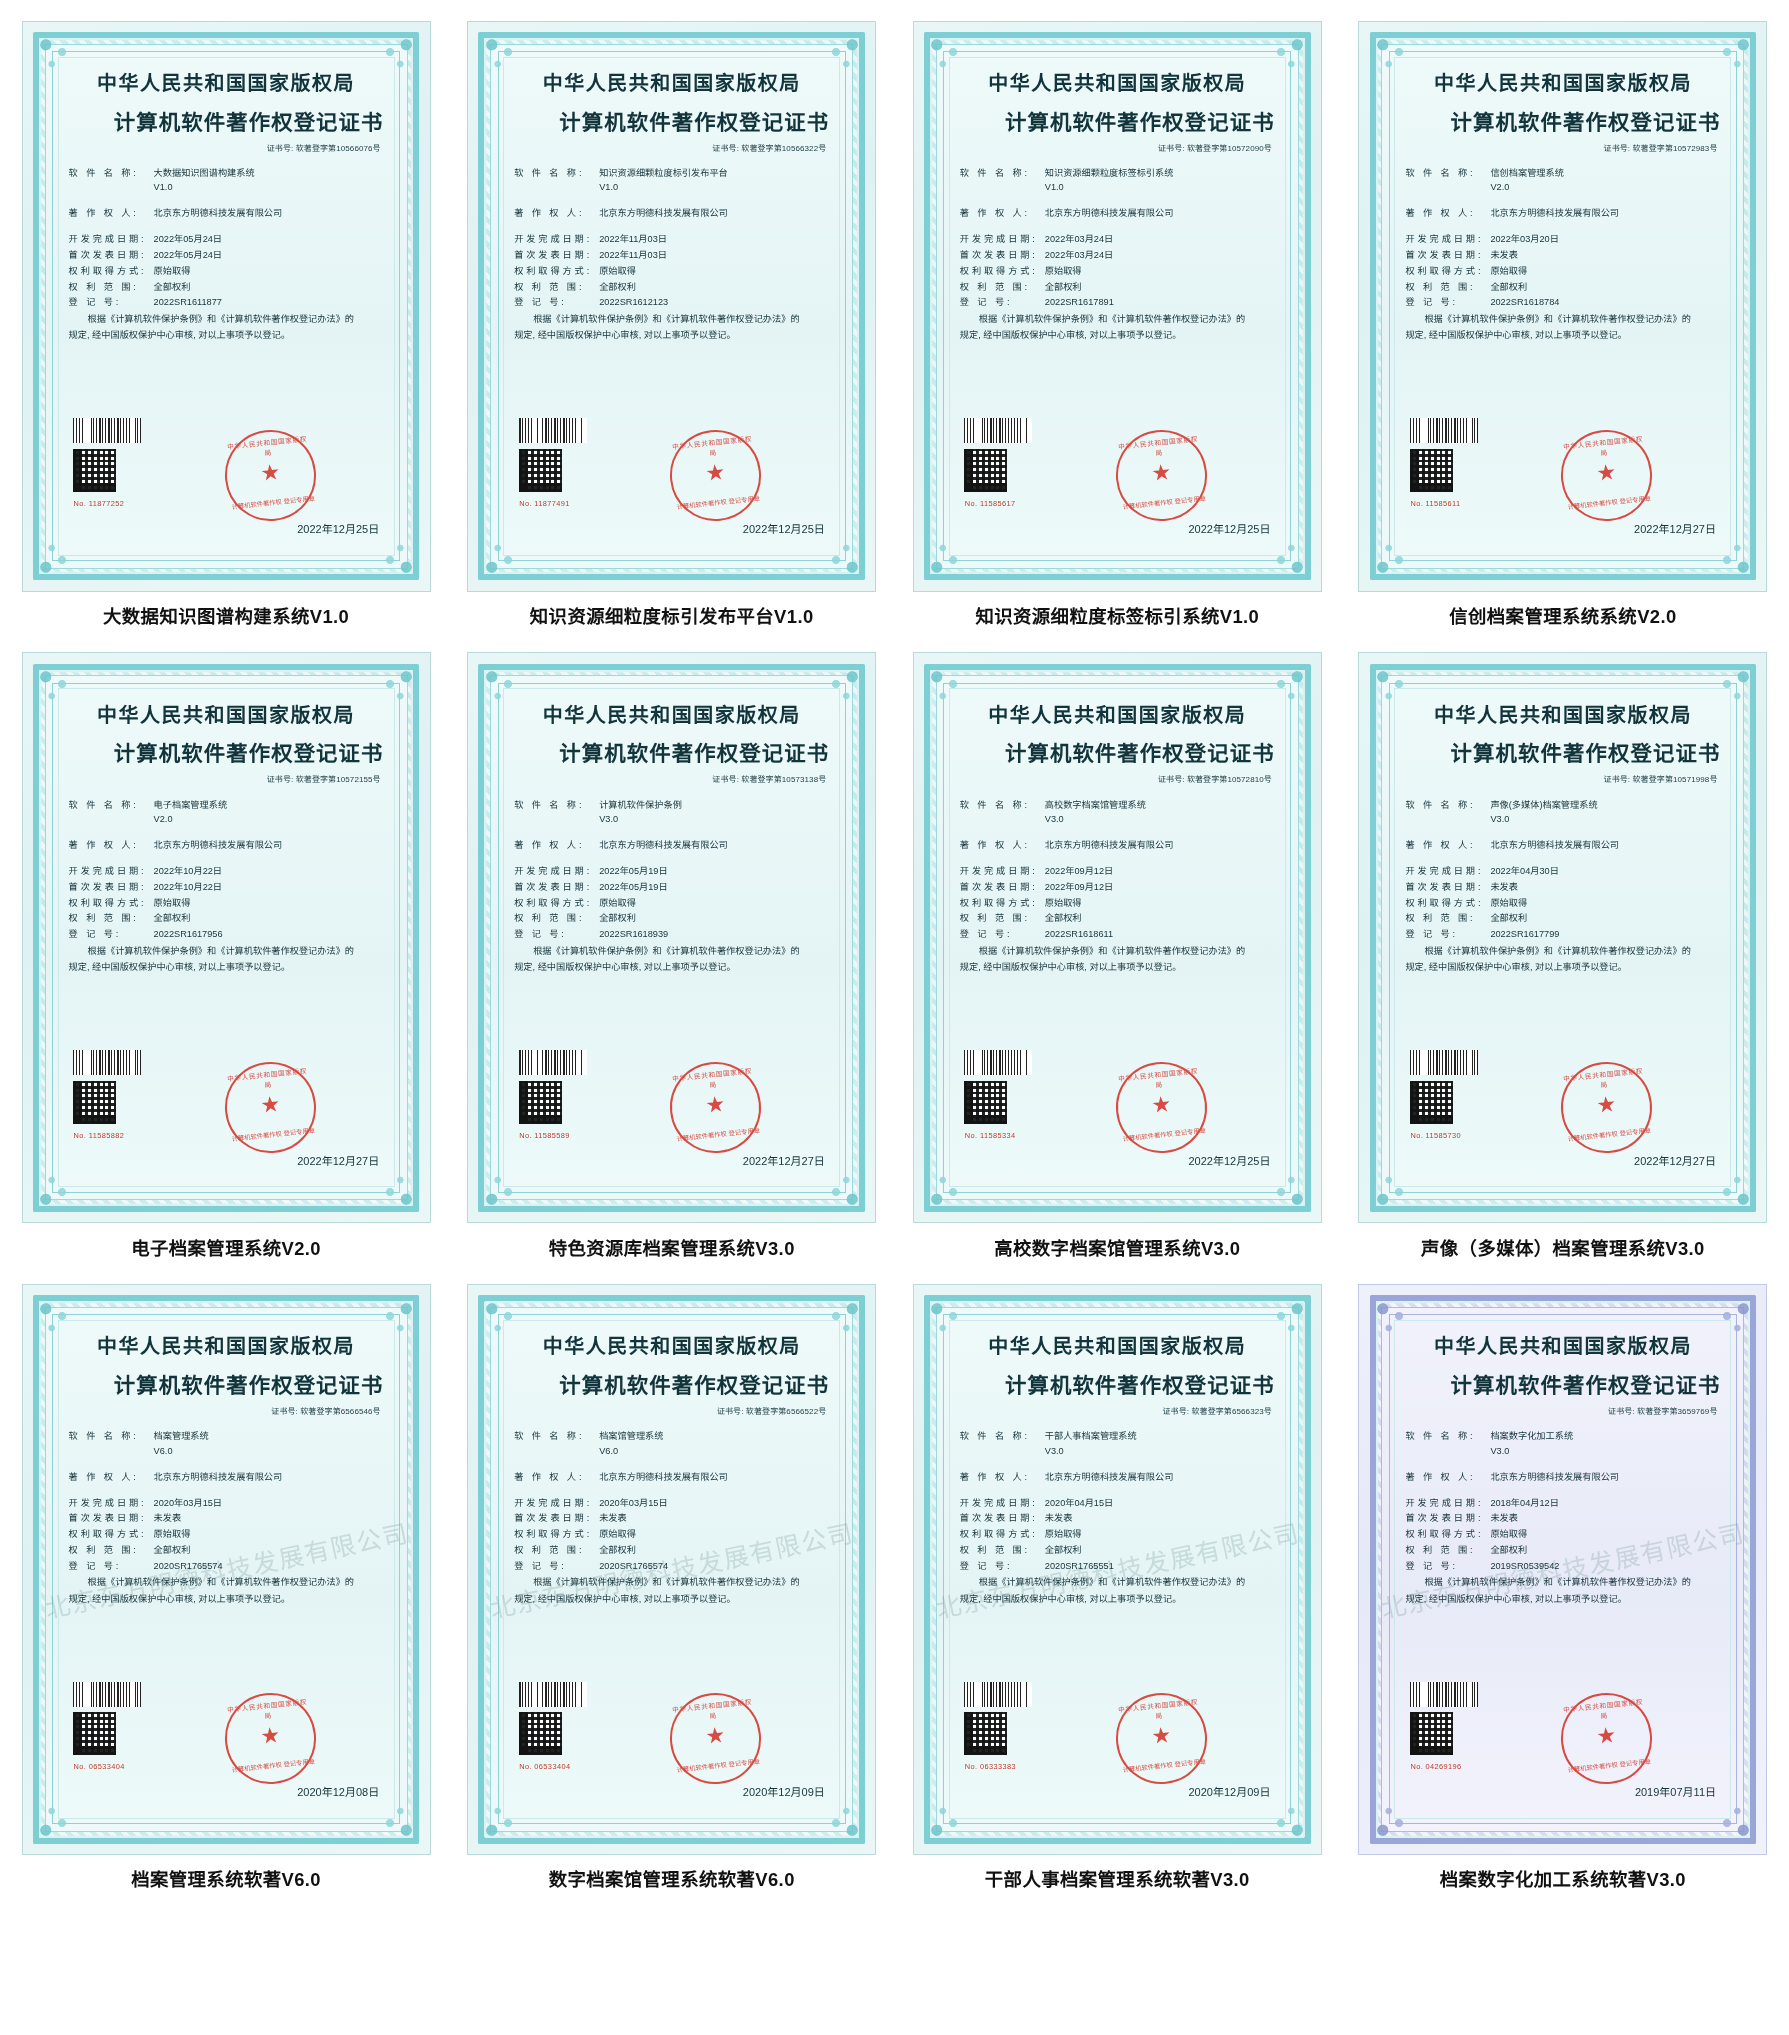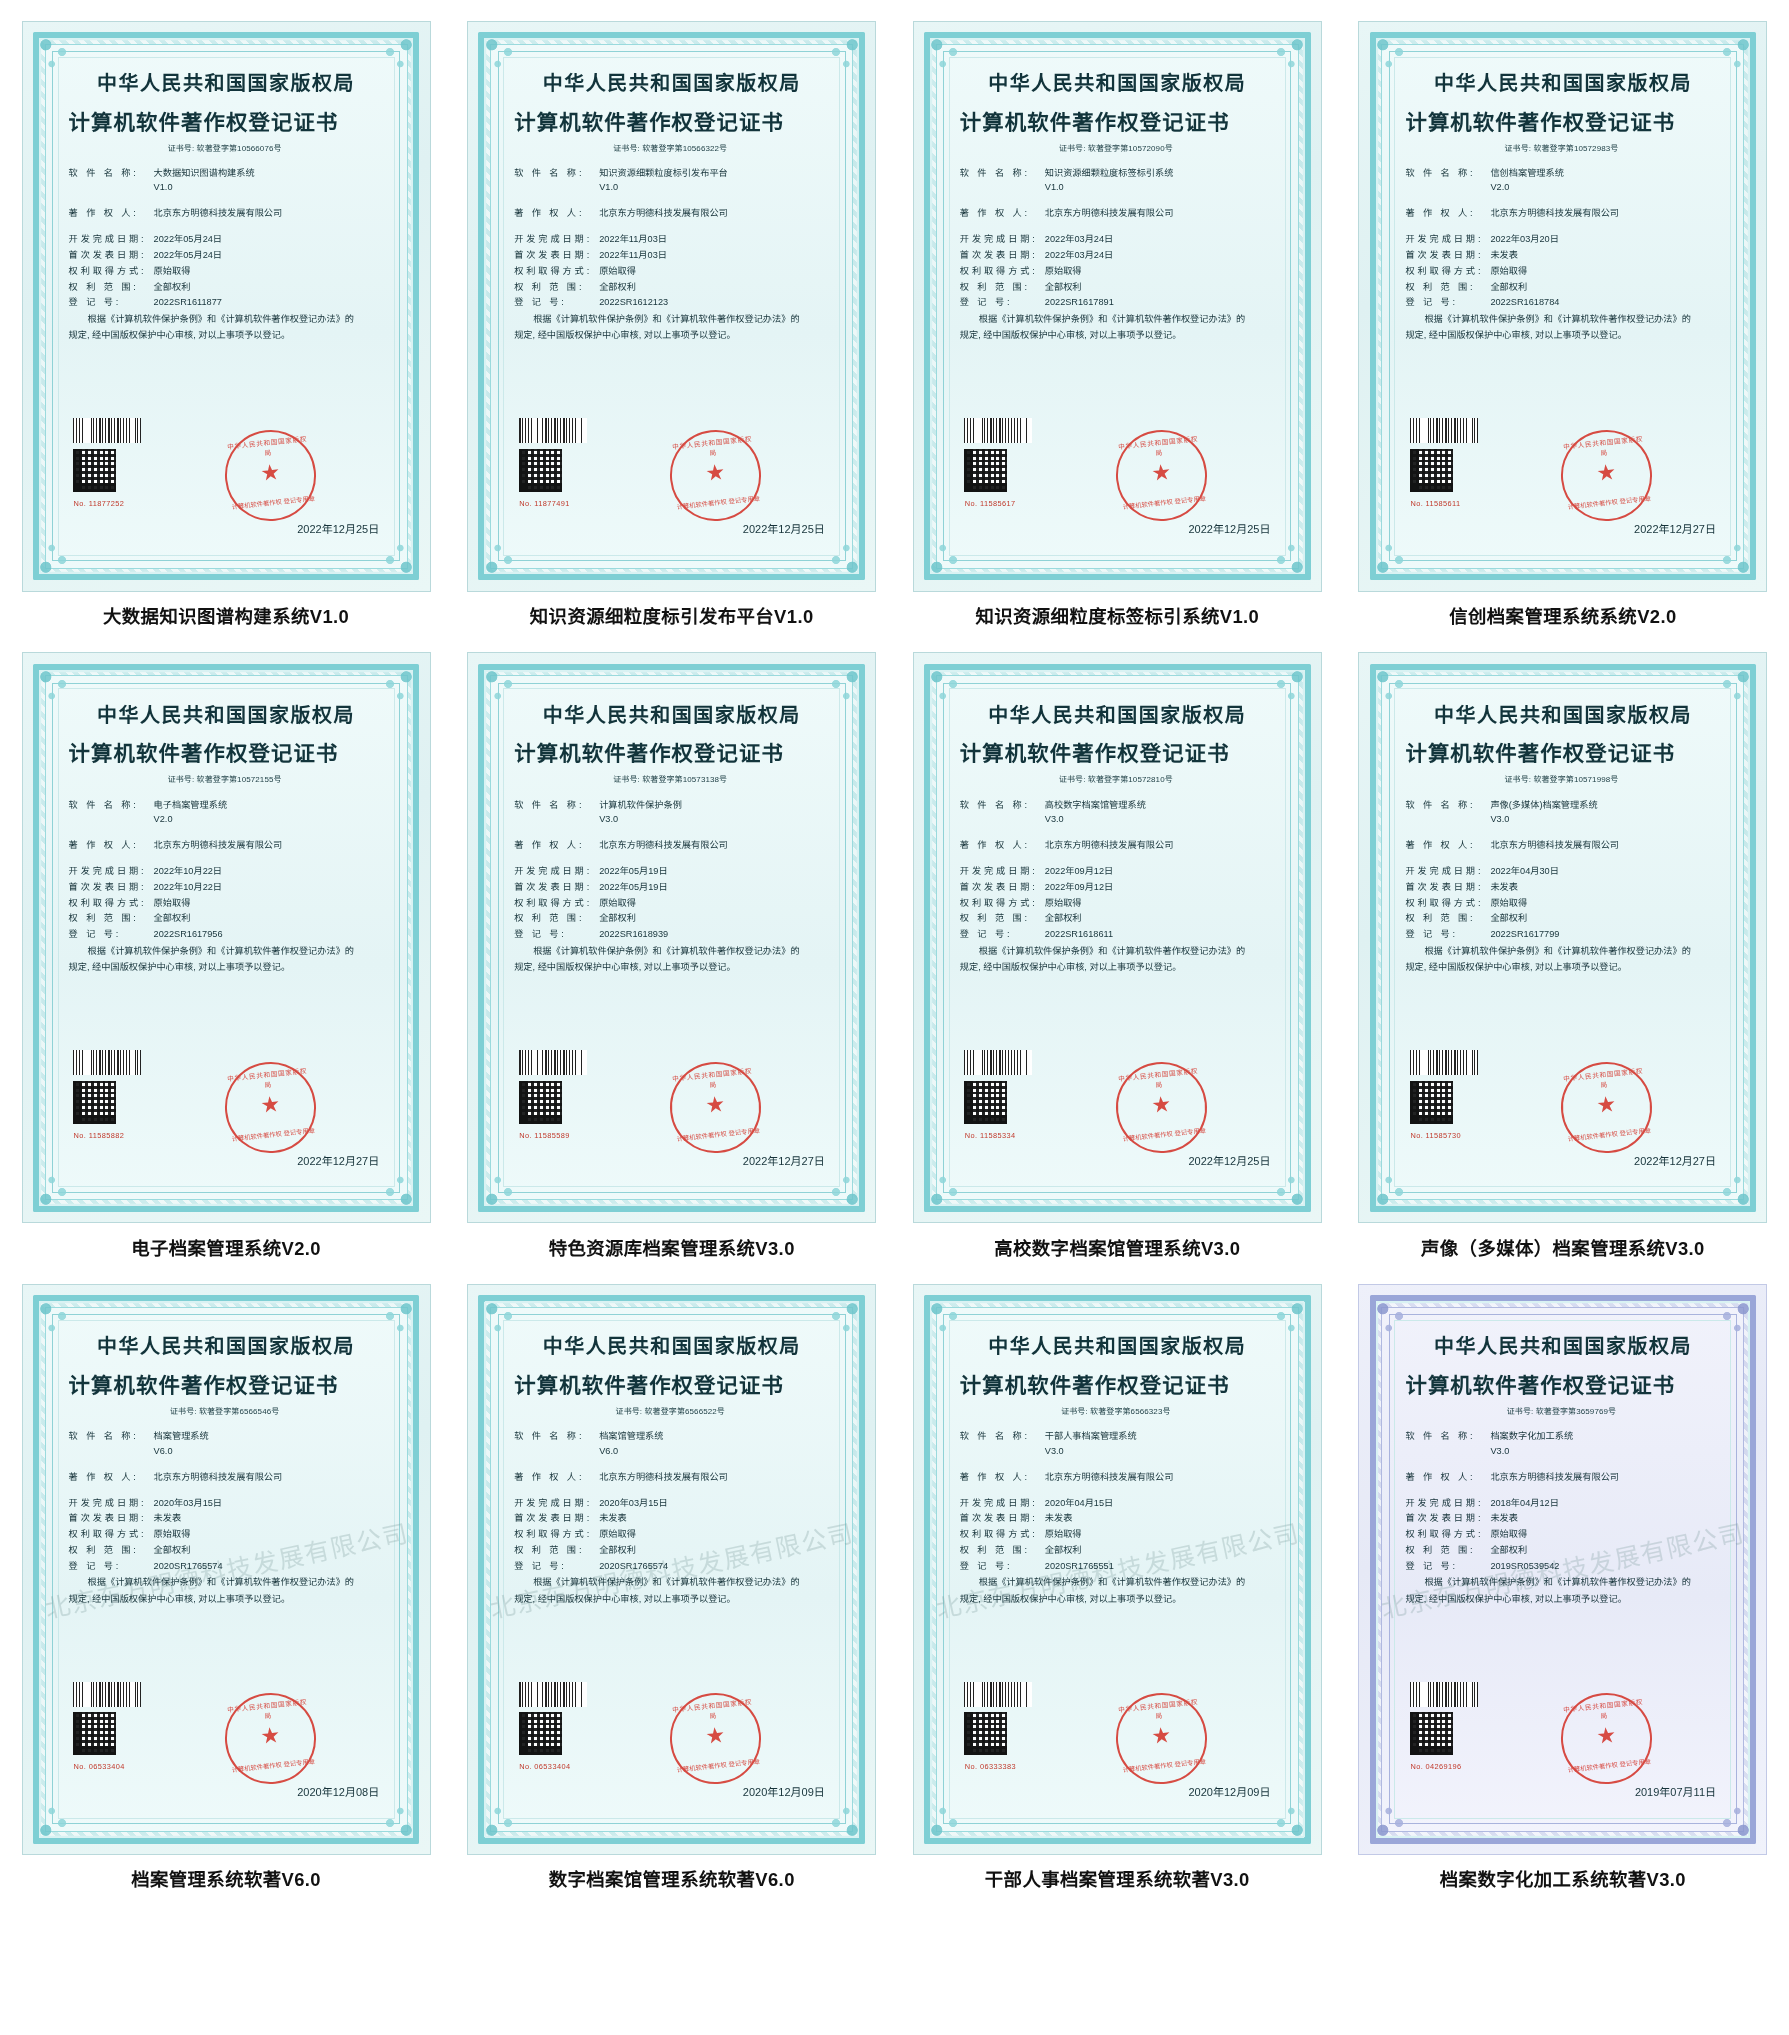--- a/index.html
+++ b/index.html
@@ -78,30 +78,30 @@
   .issuer{
     text-align:center;
     font-family:"Liberation Serif","DejaVu Serif",serif;
     font-weight:bold;
     font-size:20px;
     letter-spacing:1.5px;
     color:#12343b;
     margin-top:4.4px;
   }
   .title{
-    text-align:left;
+    text-align:right;
     font-family:"Liberation Serif","DejaVu Serif",serif;
     font-weight:bold;
     font-size:21.4px;
     letter-spacing:1.1px;
     color:#12343b;
     margin-top:8.8px;
   }
   .certno{
-    text-align:center;
+    text-align:right;
     font-size:8px;
     color:#24444a;
     margin-top:5.9px;
     padding-right:2.9px;
     letter-spacing:0.1px;
   }
   .fields{
     margin-top:13.3px;
     font-size:9.2px;
     color:#123;

